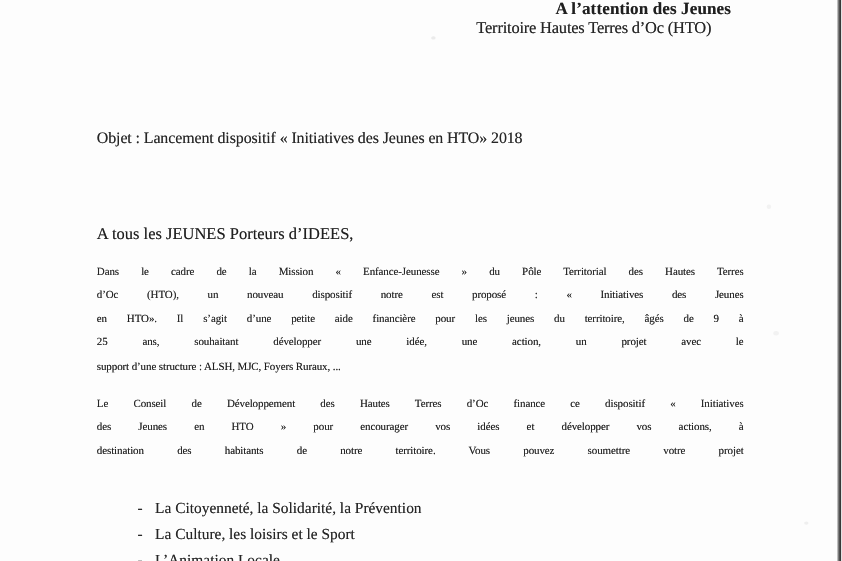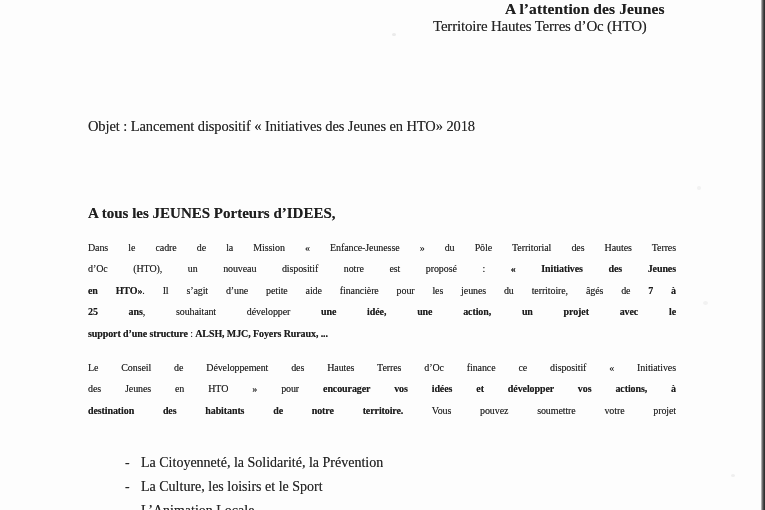--- a/index.html
+++ b/index.html
@@ -11,34 +11,34 @@
     overflow: hidden;
     font-family: "Liberation Serif", "DejaVu Serif", serif;
     color: #262626;
     text-shadow: 0 0 0.35px rgba(45,45,45,.6);
   }
   .abs { position: absolute; white-space: nowrap; }
   .hdr1 { left: 505px; top: 0px;  font-size: 15.5px; font-weight: 700; letter-spacing: 0.1px; color: #1f1f1f; }
   .hdr2 { left: 433px; top: 18px; font-size: 15px; letter-spacing: -0.2px; }
   .subject { left: 88px; top: 118px; font-size: 14.5px; letter-spacing: -0.1px; }
   .subject .u { text-underline-offset: 2px; }
-  .salutation { left: 88px; top: 205px; font-size: 15px; font-weight: 700; color: #1f1f1f; }
+  .salutation { left: 88px; top: 205px; font-size: 15px; font-weight: 400; color: #1f1f1f; }
   .col { position: absolute; left: 88px; width: 588px; }
   #para1 { top: 237px; }
   #para2 { top: 357px; }
   .line {
     height: 21.4px;
     line-height: 21.4px;
     font-size: 10px;
     letter-spacing: -0.1px;
     text-align: justify;
     overflow: hidden;
   }
   .line.just { text-align-last: justify; }
-  .b { font-weight: 700; color: #1d1d1d; }
+  .b { font-weight: 400; color: #1d1d1d; }
   .bullets { top: 451px; }
   .brow { position: relative; height: 24.2px; line-height: 24.2px; font-size: 14px; }
   .brow .dash { position: absolute; left: 37px; top: 0; }
   .brow .btxt { position: absolute; left: 53px; top: 0; white-space: nowrap; }
   .scan-edge {
     position: absolute; right: 0; top: 0; width: 4px; height: 100%;
     background: linear-gradient(to right, #cfcfcf 0%, #5a5a5a 45%, #222 100%);
   }
   .speck { position: absolute; background: #c9c9c9; border-radius: 50%; opacity: .35; }
   .s1 { left: 392px; top: 33px;  width: 4px; height: 3px; }
@@ -55,21 +55,21 @@
 
   <div class="abs subject">
     <span class="u">Objet</span><span> : Lancement dispositif « Initiatives des Jeunes en HTO» 2018</span>
   </div>
 
   <div class="abs salutation">A tous les JEUNES Porteurs d’IDEES,</div>
 
   <div class="col" id="para1">
       <div class="line just"><span class="r">Dans le cadre de la Mission « Enfance-Jeunesse » du Pôle Territorial des Hautes Terres</span></div>
       <div class="line just"><span class="r">d’Oc (HTO), un nouveau dispositif notre est proposé : </span><span class="b">« Initiatives des Jeunes</span></div>
-      <div class="line just"><span class="b">en HTO»</span><span class="r">. Il s’agit d’une petite aide financière pour les jeunes du territoire, âgés de </span><span class="b">7 à</span></div>
+      <div class="line just"><span class="b">en HTO»</span><span class="r">. Il s’agit d’une petite aide financière pour les jeunes du territoire, âgés de </span><span class="b">9 à</span></div>
       <div class="line just"><span class="b">25 ans</span><span class="r">, souhaitant développer </span><span class="b">une idée, une action, un projet avec le</span></div>
       <div class="line"><span class="b">support d’une structure</span><span class="r"> : </span><span class="b">ALSH, MJC, Foyers Ruraux, ...</span></div>
     </div>
   <div class="col" id="para2">
       <div class="line just"><span class="r">Le Conseil de Développement des Hautes Terres d’Oc finance ce dispositif « Initiatives</span></div>
       <div class="line just"><span class="r">des Jeunes en HTO » pour </span><span class="b">encourager vos idées et développer vos actions, à</span></div>
       <div class="line just"><span class="b">destination des habitants de notre territoire.</span><span class="r"> Vous pouvez soumettre votre projet</span></div>
     </div>
 
   <div class="col bullets" id="bullets">

